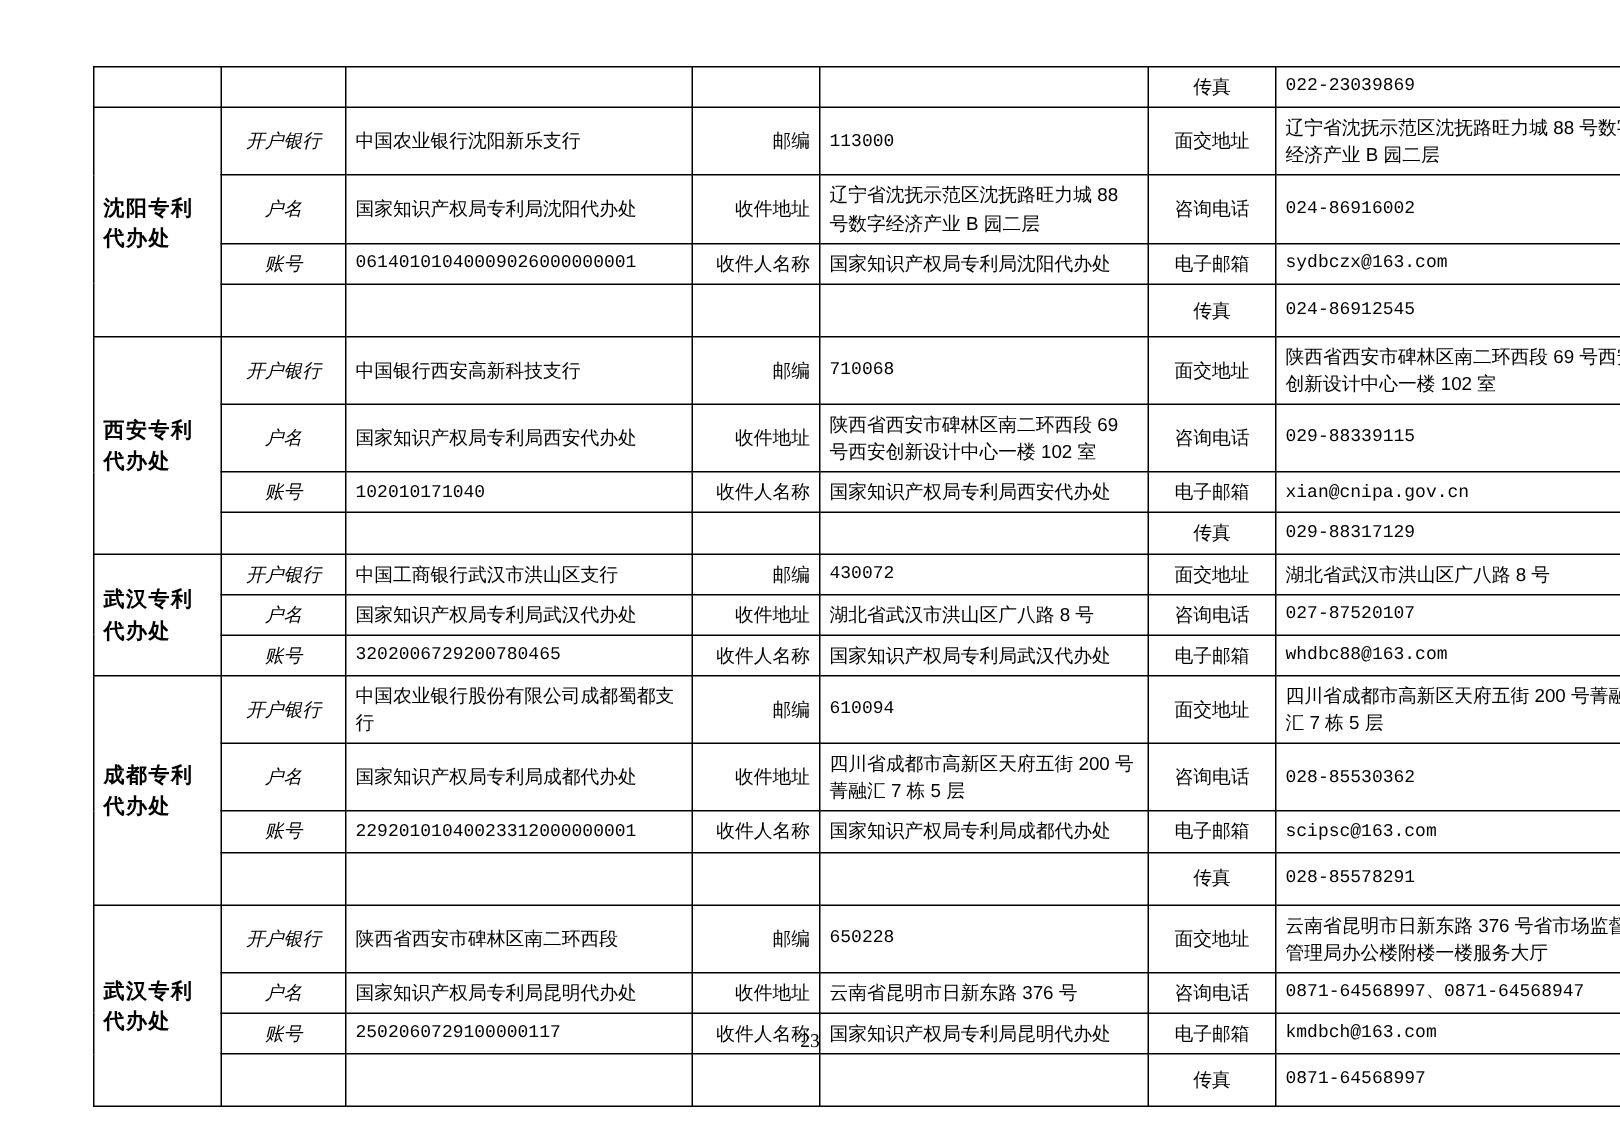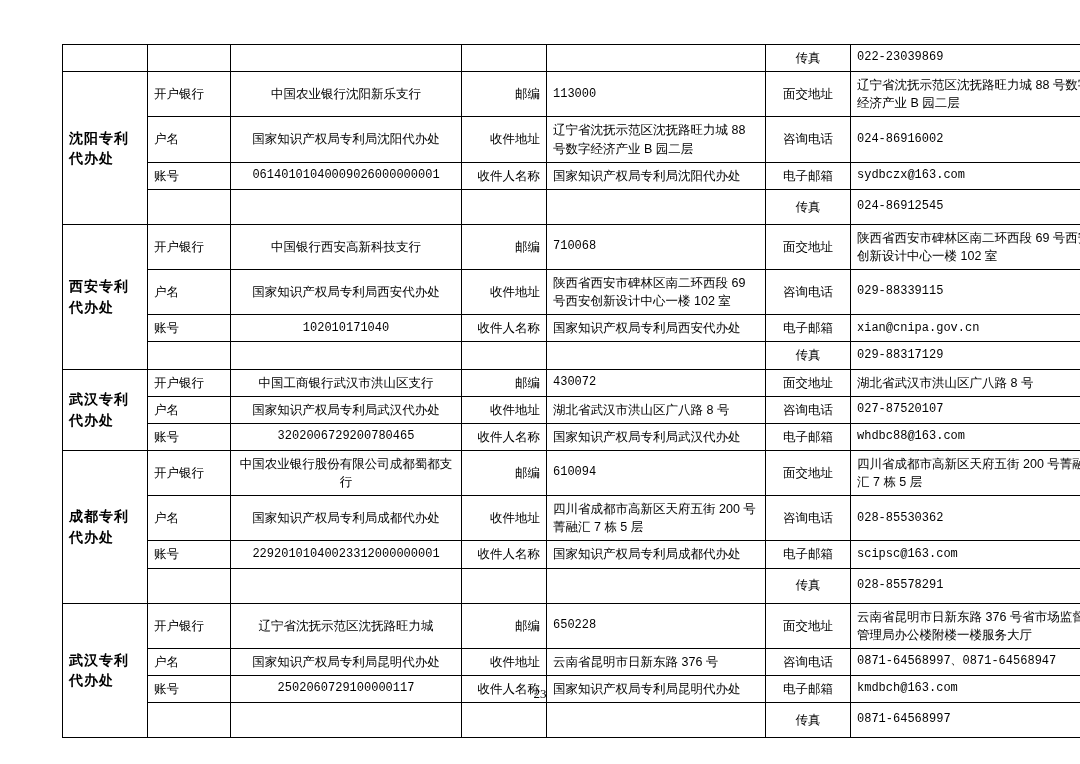--- a/index.html
+++ b/index.html
@@ -34,25 +34,26 @@
     word-break: break-all;
   }
   .c-office {
     width: 72px;
     font-weight: bold;
     font-size: 14px;
     letter-spacing: 1px;
   }
   .c-label1 {
     width: 70px;
+    text-align: center;
     white-space: nowrap;
+    font-style: italic;
   }
   .c-val1 {
     width: 218px;
-    text-align: center;
   }
   .c-label2 {
     width: 72px;
     text-align: right;
     white-space: nowrap;
   }
   .c-val2 {
     width: 206px;
     margin-left: 47px;
   }
@@ -228,21 +229,21 @@
       <td class="c-val1"></td>
       <td class="c-label2"></td>
       <td class="c-val2"></td>
       <td class="c-label3">传真</td>
       <td class="c-val3 mono">028-85578291</td>
     </tr>
 
     <tr>
       <td class="c-office" rowspan="4">武汉专利代办处</td>
       <td class="c-label1">开户银行</td>
-      <td class="c-val1">辽宁省沈抚示范区沈抚路旺力城</td>
+      <td class="c-val1">陕西省西安市碑林区南二环西段</td>
       <td class="c-label2">邮编</td>
       <td class="c-val2 mono">650228</td>
       <td class="c-label3">面交地址</td>
       <td class="c-val3">云南省昆明市日新东路 376 号省市场监督管理局办公楼附楼一楼服务大厅</td>
     </tr>
     <tr>
       <td class="c-label1">户名</td>
       <td class="c-val1">国家知识产权局专利局昆明代办处</td>
       <td class="c-label2">收件地址</td>
       <td class="c-val2">云南省昆明市日新东路 376 号</td>

